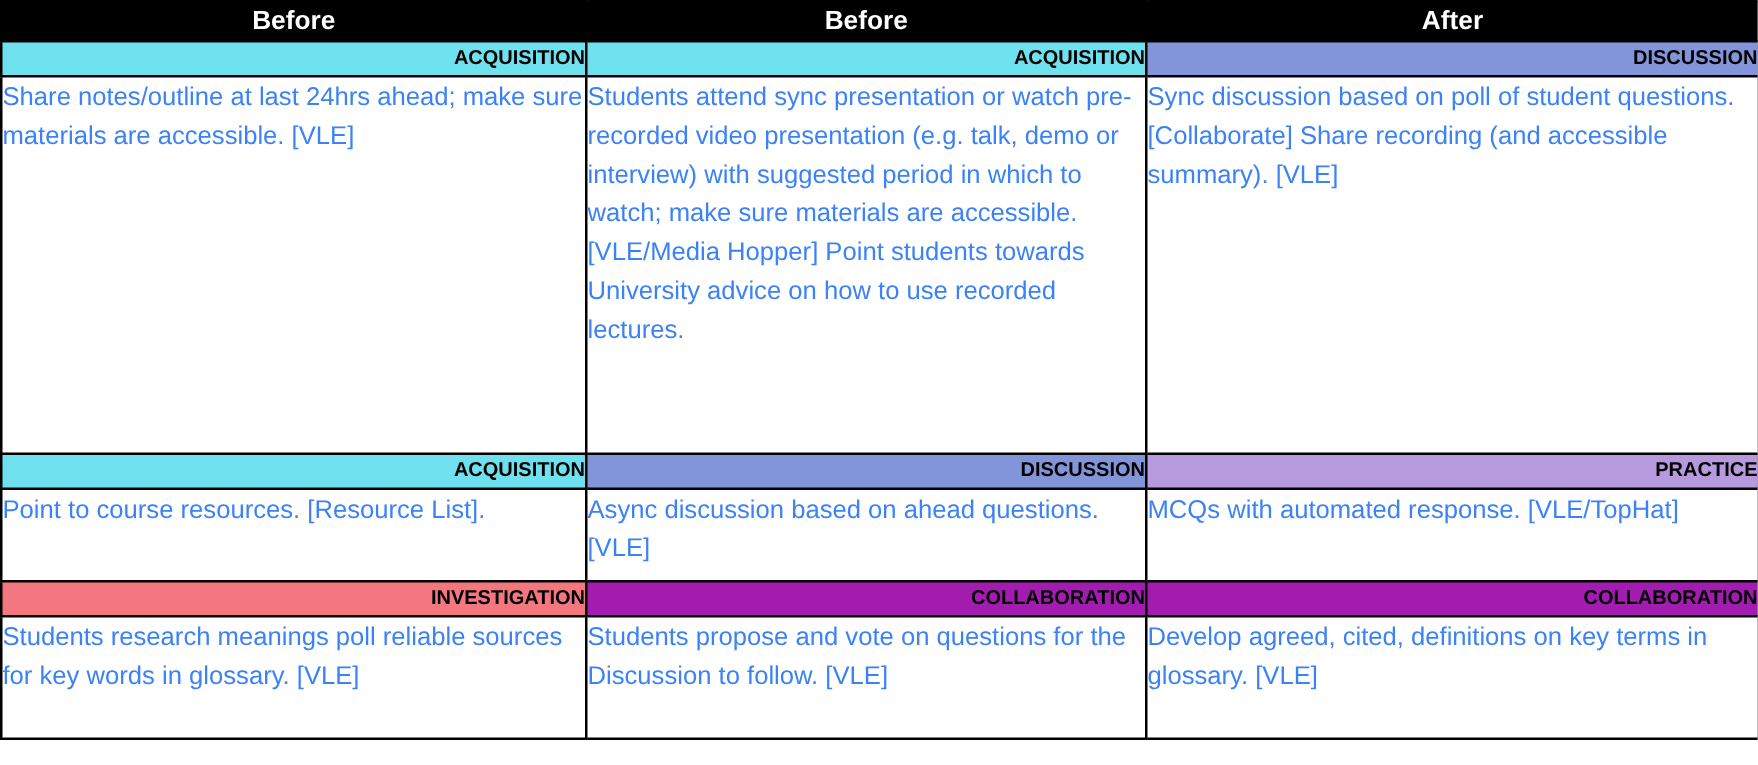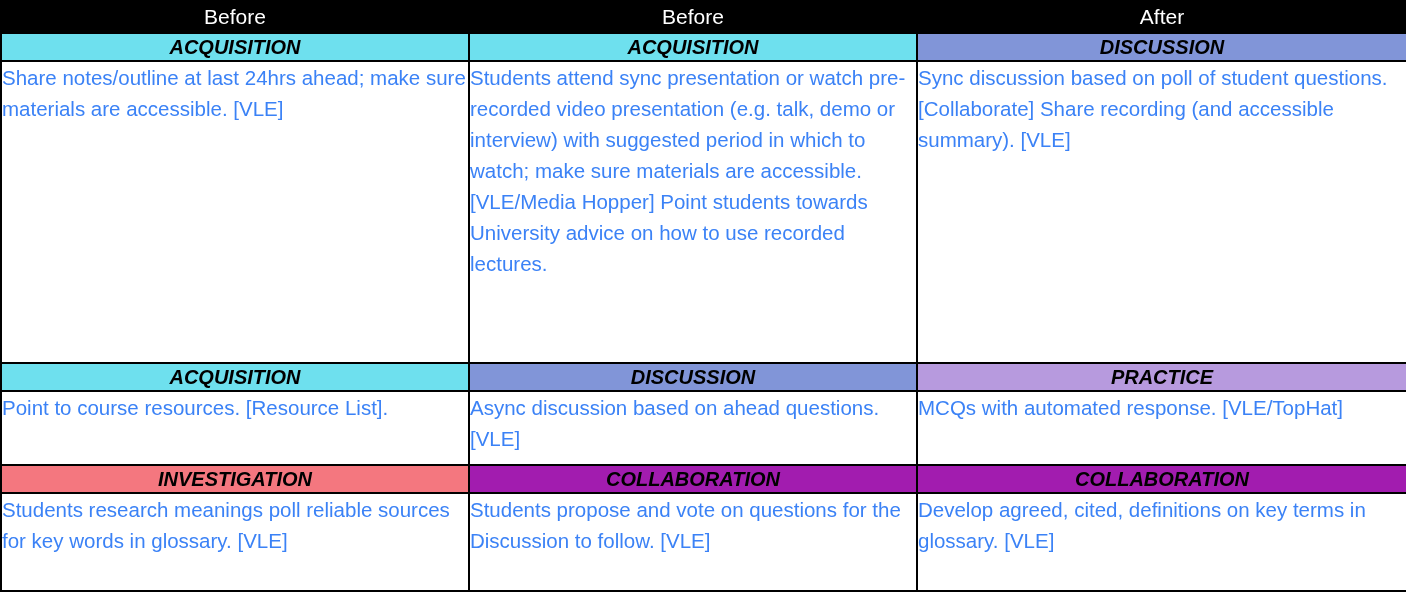--- a/index.html
+++ b/index.html
@@ -24,37 +24,36 @@
 
   #matrix th, #matrix td {
     border: 2px solid #000000;
     vertical-align: top;
     padding: 0;
   }
   .hdr {
     background: #000000;
     color: #ffffff;
     text-align: center;
-    font-weight: normal;
+    font-weight: bold;
     font-size: 21px;
     line-height: 30px;
     height: 30px;
     padding: 2px 0 4px 0;
   }
   .band {
-    text-align: center;
+    text-align: right;
     font-weight: bold;
-    font-size: 20px;
+    font-size: 16px;
     line-height: 26px;
     height: 26px;
     padding: 2px 0 3px 0;
     color: #000000;
     border-top: 2px solid #000000;
     border-bottom: 2px solid #000000;
-    font-style: italic;
   }
   .cell {
     font-size: 20.5px;
     line-height: 31px;
     padding: 6px 8px 8px 10px;
     color: #3b82f6;
   }
   .band-cyan   { background: #6ee0ee; }
   .band-blue   { background: #8195d8; }
   .band-purple { background: #b79ade; }

